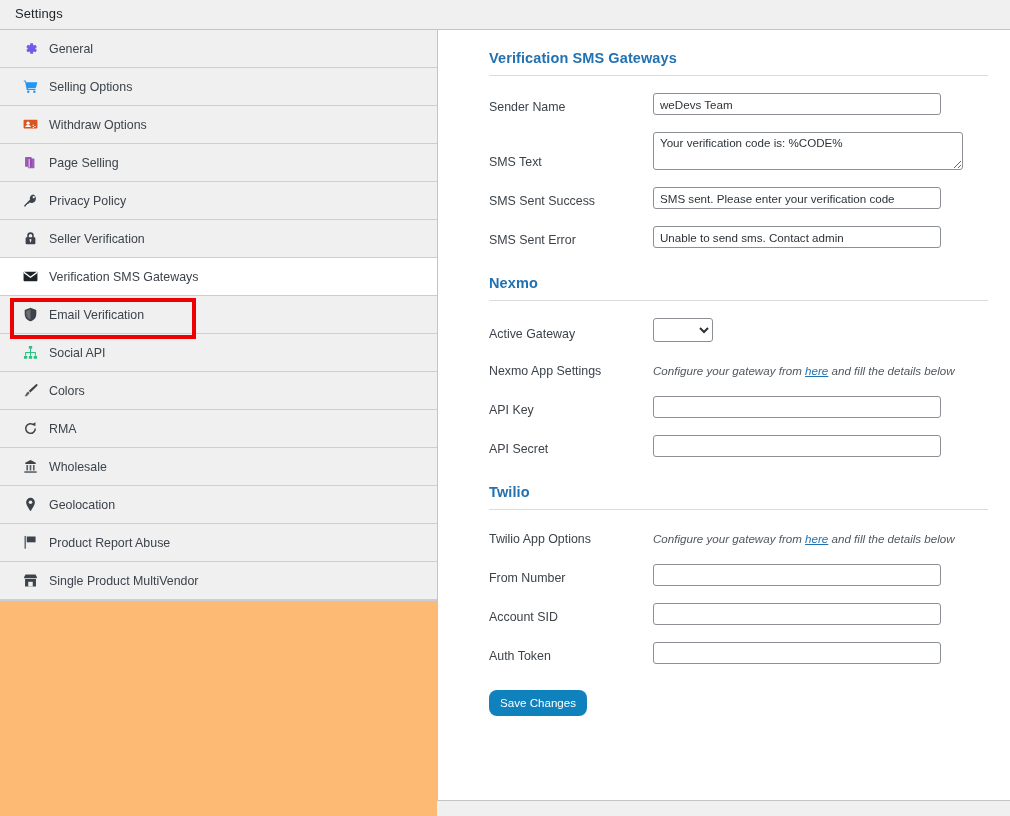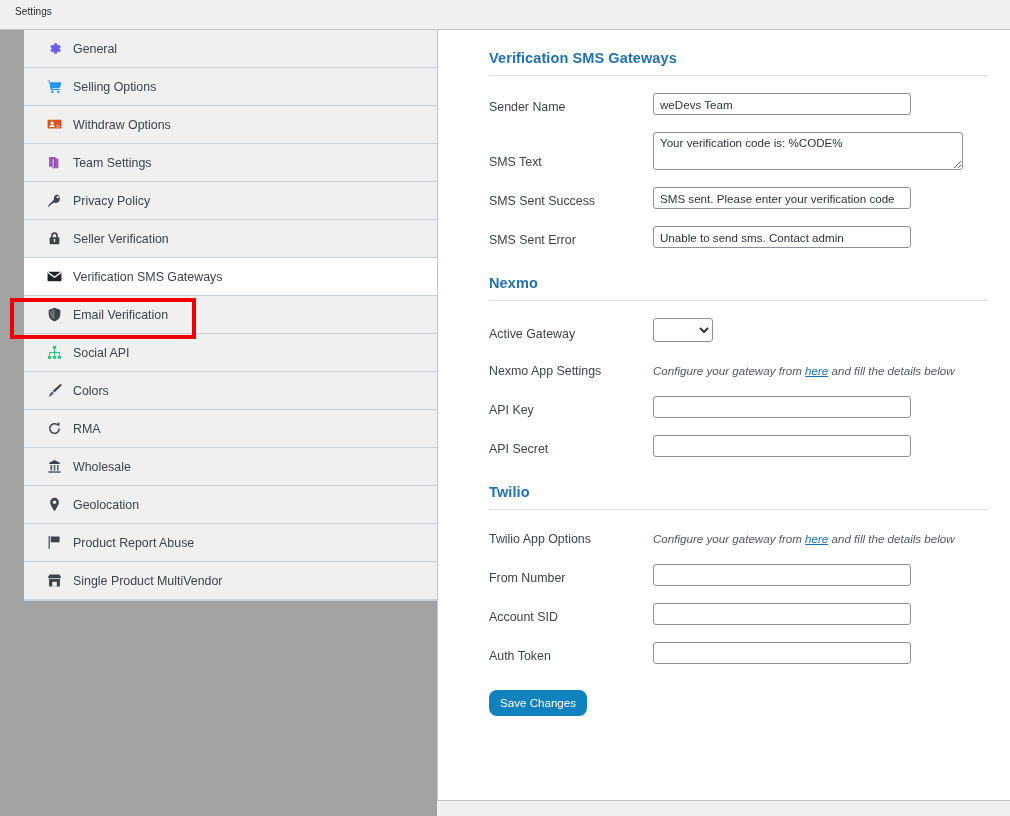--- a/index.html
+++ b/index.html
@@ -27,36 +27,35 @@
     position: absolute;
     left: 0; top: 0;
     width: 1010px;
     height: 29px;
     background: #f0f0f1;
   }
   .page-title {
     position: absolute;
     left: 15px;
     top: 6px;
-    font-size: 10px;
+    font-size: 13px;
     color: #1d2327;
     letter-spacing: 0.1px;
   }
 
   
   .sidebar {
     position: absolute;
     left: 0;
     top: 29px;
     width: 437px;
     height: 787px;
-    background: #a3a3a3;
+    background: #fdba74;
     border-top: 1px solid #c3c4c7;
     box-sizing: border-box;
-    padding-left: 24px;
   }
   .sidebar-inner {
     width: 437px;
   }
   .nav-item {
     position: relative;
     height: 38px;
     display: flex;
     align-items: center;
     border-bottom: 1px solid #c8d0d6;
@@ -143,21 +142,21 @@
     color: #3c434a;
     padding-top: 4px;
     line-height: 16px;
   }
   .field-control {
     flex: 1 1 auto;
     position: relative;
   }
 
   input.text-input {
-    width: 258px;
+    width: 288px;
     height: 22px;
     box-sizing: border-box;
     border: 1px solid #8c8f94;
     border-radius: 3px;
     padding: 2px 6px;
     font-family: "Liberation Sans", sans-serif;
     font-size: 11.6px;
     color: #2c3338;
     background: #fff;
     outline: none;
@@ -279,21 +278,21 @@
           <span class="nav-label">Withdraw Options</span>
         </div>
         <div class="nav-item">
           <span class="nav-icon">
             <svg width="15" height="15" viewBox="0 0 16 16">
               <rect x="2.2" y="2.2" width="7" height="10.4" rx=".6" fill="#9b59b6"></rect>
               <rect x="5.2" y="3.6" width="7" height="10.4" rx=".6" fill="#8e44ad" opacity="0.85"></rect>
               <rect x="6" y="4.3" width="1.1" height="9" fill="#f3e5f5"></rect>
             </svg>
           </span>
-          <span class="nav-label">Team Settings</span>
+          <span class="nav-label">Page Selling</span>
         </div>
         <div class="nav-item">
           <span class="nav-icon">
             <svg width="15" height="15" viewBox="0 0 16 16">
               <path fill="#3c434a" d="M11.1 1.6a3.9 3.9 0 00-3.6 5.4L1.3 13.2v1.3h1.3l.6-.6v-1.1h1.1v-1.1h1.1l1.6-1.6a3.9 3.9 0 104.1-8.5zm1.2 3.6a1.2 1.2 0 11-1.7-1.7 1.2 1.2 0 011.7 1.7z"></path>
             </svg>
           </span>
           <span class="nav-label">Privacy Policy</span>
         </div>
         <div class="nav-item">

